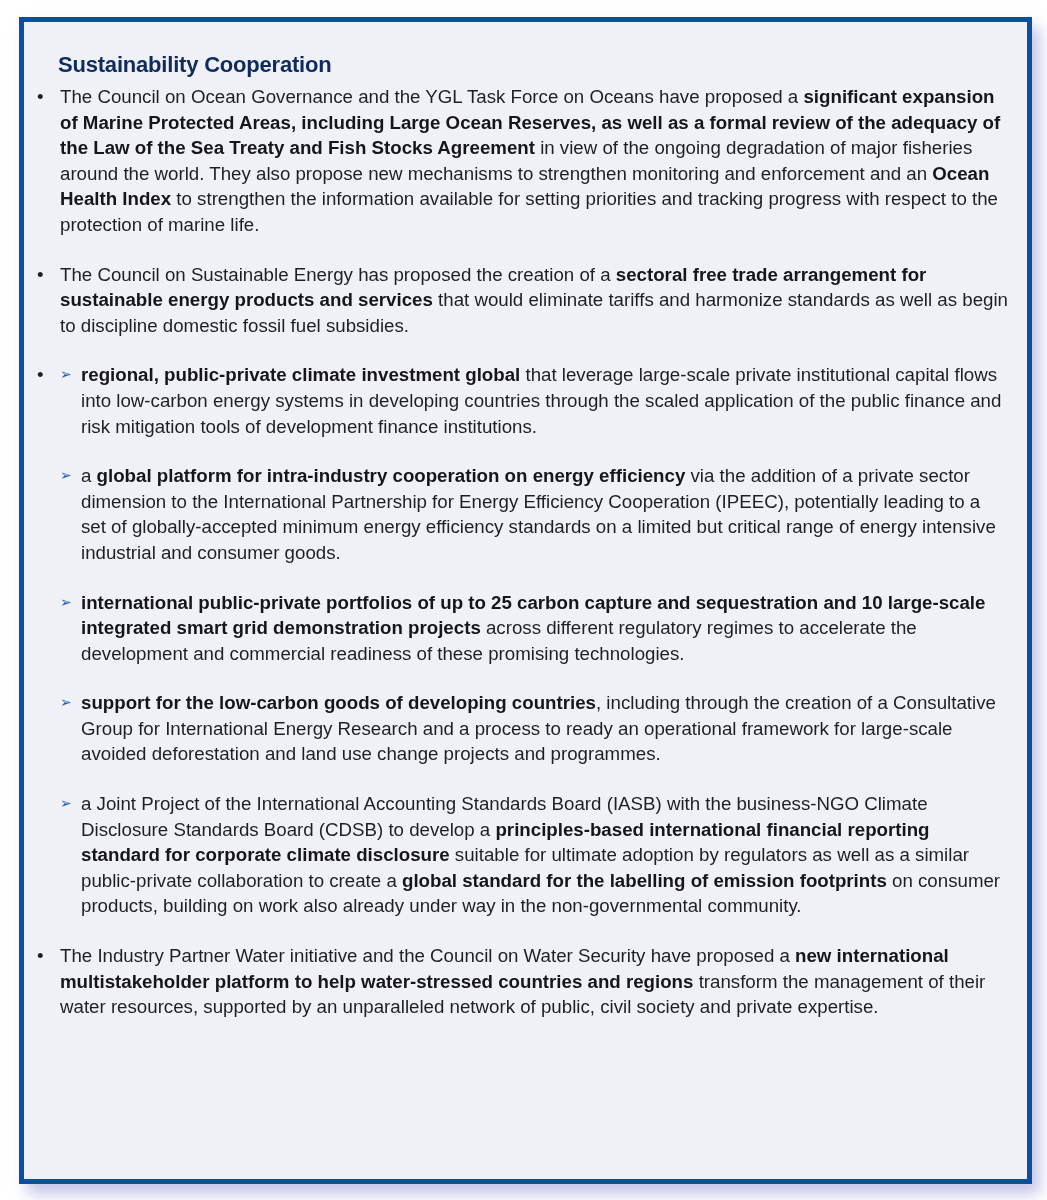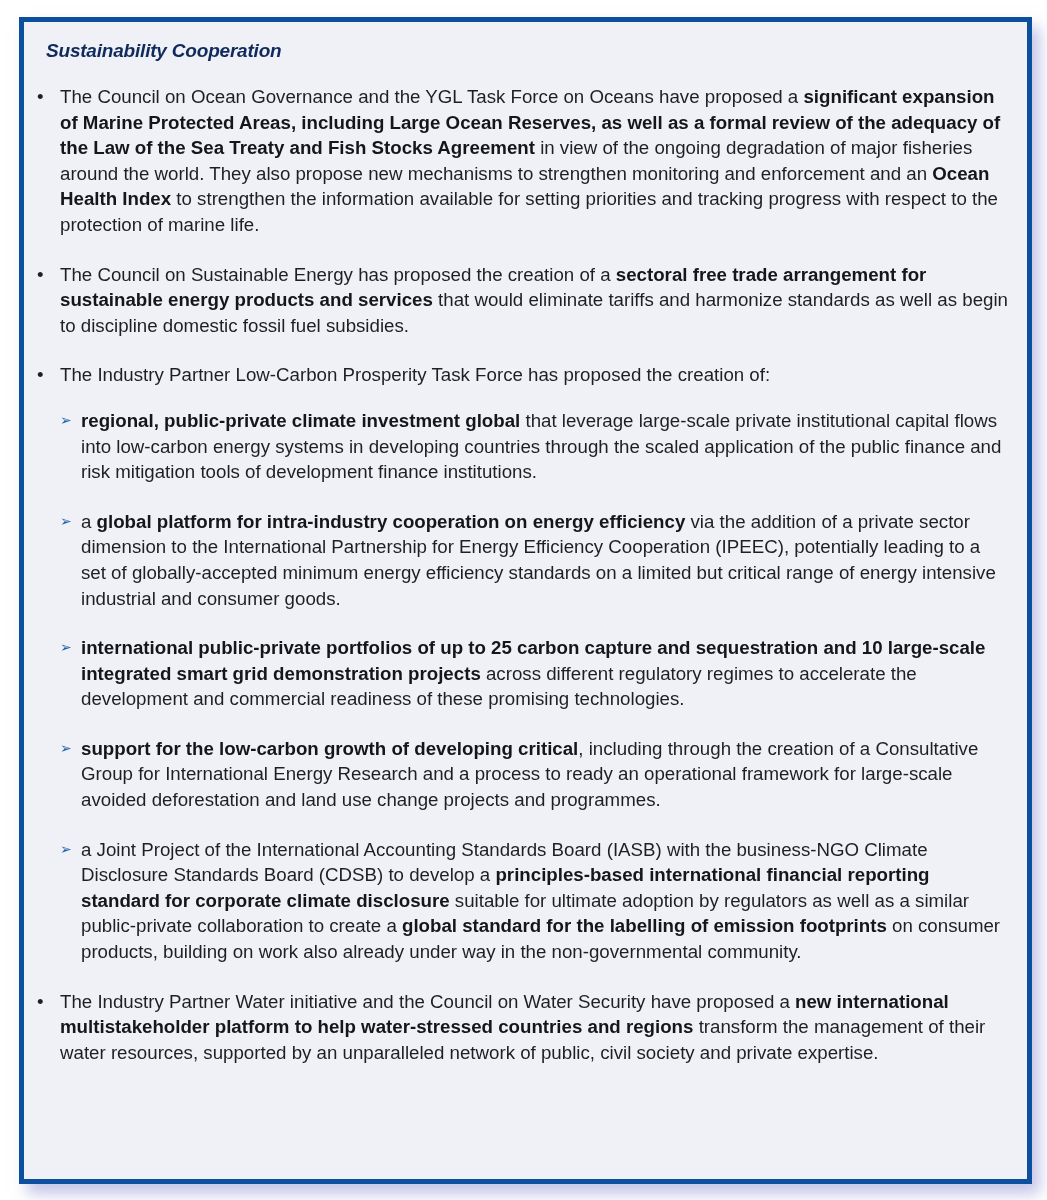--- a/index.html
+++ b/index.html
@@ -8,25 +8,24 @@
     position: absolute;
     left: 19px; top: 17px;
     width: 1003px; height: 1157px;
     background: #f0f1f6;
     border: 5px solid #0b4f9e;
     box-shadow: 8px 10px 14px rgba(150, 150, 215, 0.55);
   }
   .title {
     position: absolute;
     left: 18px; top: 14px;
-    margin: 4px;
+    margin: 16px;
     font-family: "Liberation Sans", sans-serif;
-    font-style: italic;
     font-weight: bold;
-    font-size: 19px;
+    font-size: 22px;
     color: #0f2a5c;
     letter-spacing: -0.2px;
   }
   .content {
     position: absolute;
     left: 10px; top: 62px;
     width: 975px;
     font-family: "Liberation Sans", sans-serif;
     font-size: 18.7px;
     line-height: 25.6px;
@@ -57,21 +56,21 @@
   b { font-weight: bold; color: #16161a; }
 </style>
 </head>
 <body>
 
 <div class="box">
   <h2 class="title">Sustainability Cooperation</h2>
   <div class="content" id="content">
       <div class="bullet"><span class="dot">•</span><span><span>The Council on Ocean Governance and the YGL Task Force on Oceans have proposed a </span><b>significant expansion of Marine Protected Areas, including Large Ocean Reserves, as well as a formal review of the adequacy of the Law of the Sea Treaty and Fish Stocks Agreement</b><span> in view of the ongoing degradation of major fisheries around the world. They also propose new mechanisms to strengthen monitoring and enforcement and an </span><b>Ocean Health Index</b><span> to strengthen the information available for setting priorities and tracking progress with respect to the protection of marine life.</span></span></div>
       <div class="bullet"><span class="dot">•</span><span><span>The Council on Sustainable Energy has proposed the creation of a </span><b>sectoral free trade arrangement for sustainable energy products and services</b><span> that would eliminate tariffs and harmonize standards as well as begin to discipline domestic fossil fuel subsidies.</span></span></div>
-      <div class="bullet" style="margin-bottom: 20px;"><span class="dot">•</span><span><span>The Industry Partner Low-Carbon Prosperity Task Force has proposed the creation of:</span></span></div>
+      <div class="bullet" style="margin-bottom: 20px;"><span class="dot">•</span></div>
       <div class="sub"><span class="arrow">➢</span><span><b>regional, public-private climate investment global</b><span> that leverage large-scale private institutional capital flows into low-carbon energy systems in developing countries through the scaled application of the public finance and risk mitigation tools of development finance institutions.</span></span></div>
       <div class="sub"><span class="arrow">➢</span><span><span>a </span><b>global platform for intra-industry cooperation on energy efficiency</b><span> via the addition of a private sector dimension to the International Partnership for Energy Efficiency Cooperation (IPEEC), potentially leading to a set of globally-accepted minimum energy efficiency standards on a limited but critical range of energy intensive industrial and consumer goods.</span></span></div>
       <div class="sub"><span class="arrow">➢</span><span><b>international public-private portfolios of up to 25 carbon capture and sequestration and 10 large-scale integrated smart grid demonstration projects</b><span> across different regulatory regimes to accelerate the development and commercial readiness of these promising technologies.</span></span></div>
-      <div class="sub"><span class="arrow">➢</span><span><b>support for the low-carbon growth of developing critical</b><span>, including through the creation of a Consultative Group for International Energy Research and a process to ready an operational framework for large-scale avoided deforestation and land use change projects and programmes.</span></span></div>
+      <div class="sub"><span class="arrow">➢</span><span><b>support for the low-carbon goods of developing countries</b><span>, including through the creation of a Consultative Group for International Energy Research and a process to ready an operational framework for large-scale avoided deforestation and land use change projects and programmes.</span></span></div>
       <div class="sub"><span class="arrow">➢</span><span><span>a Joint Project of the International Accounting Standards Board (IASB) with the business-NGO Climate Disclosure Standards Board (CDSB) to develop a </span><b>principles-based international financial reporting standard for corporate climate disclosure</b><span> suitable for ultimate adoption by regulators as well as a similar public-private collaboration to create a </span><b>global standard for the labelling of emission footprints</b><span> on consumer products, building on work also already under way in the non-governmental community.</span></span></div>
       <div class="bullet"><span class="dot">•</span><span><span>The Industry Partner Water initiative and the Council on Water Security have proposed a </span><b>new international multistakeholder platform to help water-stressed countries and regions</b><span> transform the management of their water resources, supported by an unparalleled network of public, civil society and private expertise.</span></span></div>
     </div>
 </div>
 
 </body></html>

